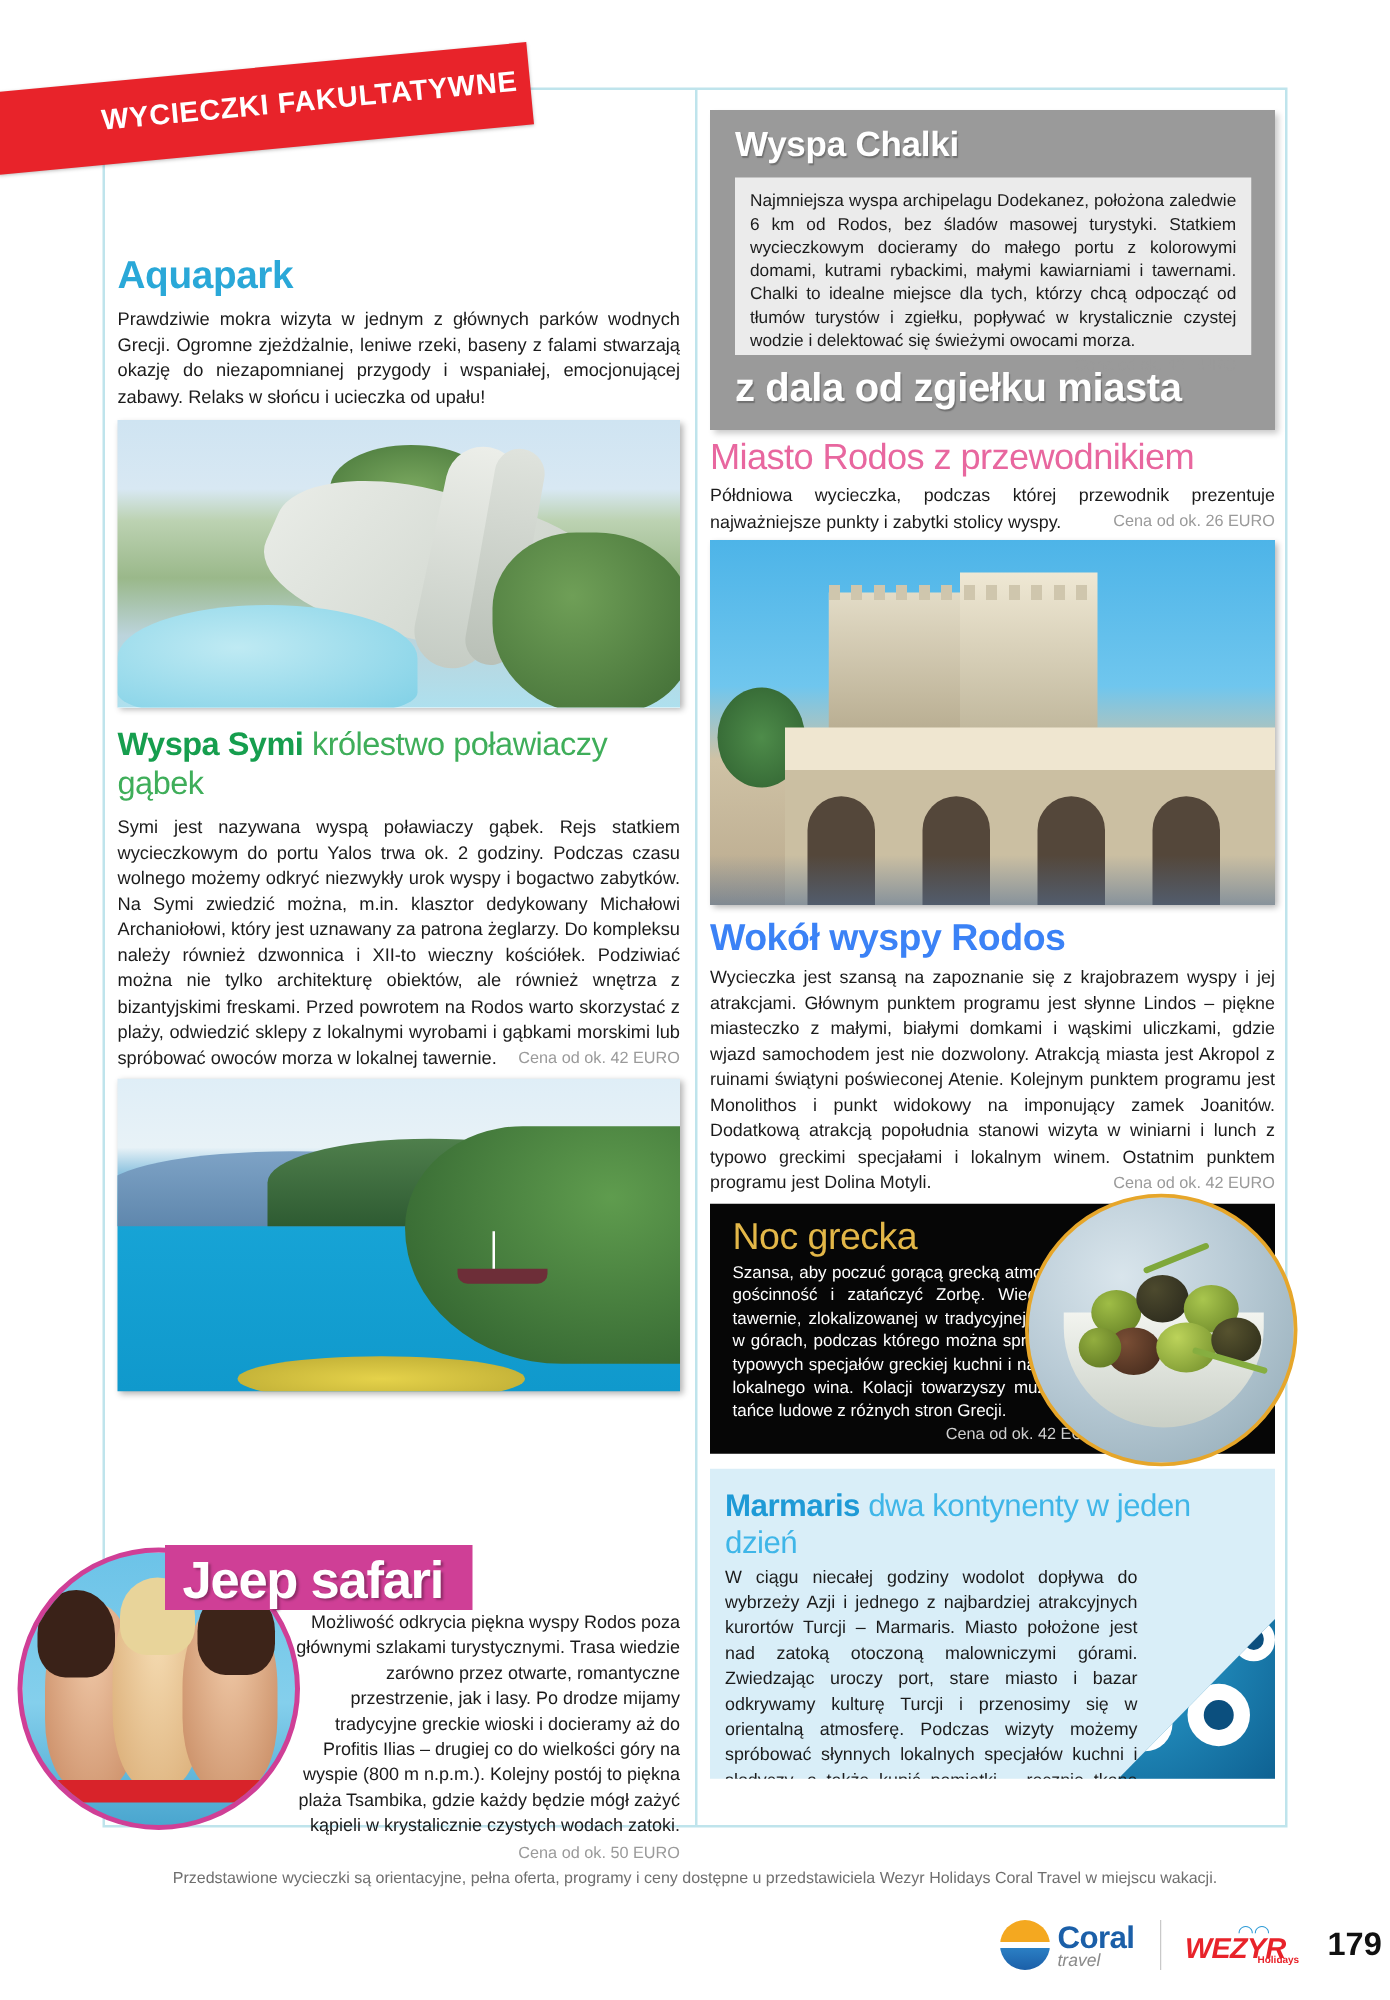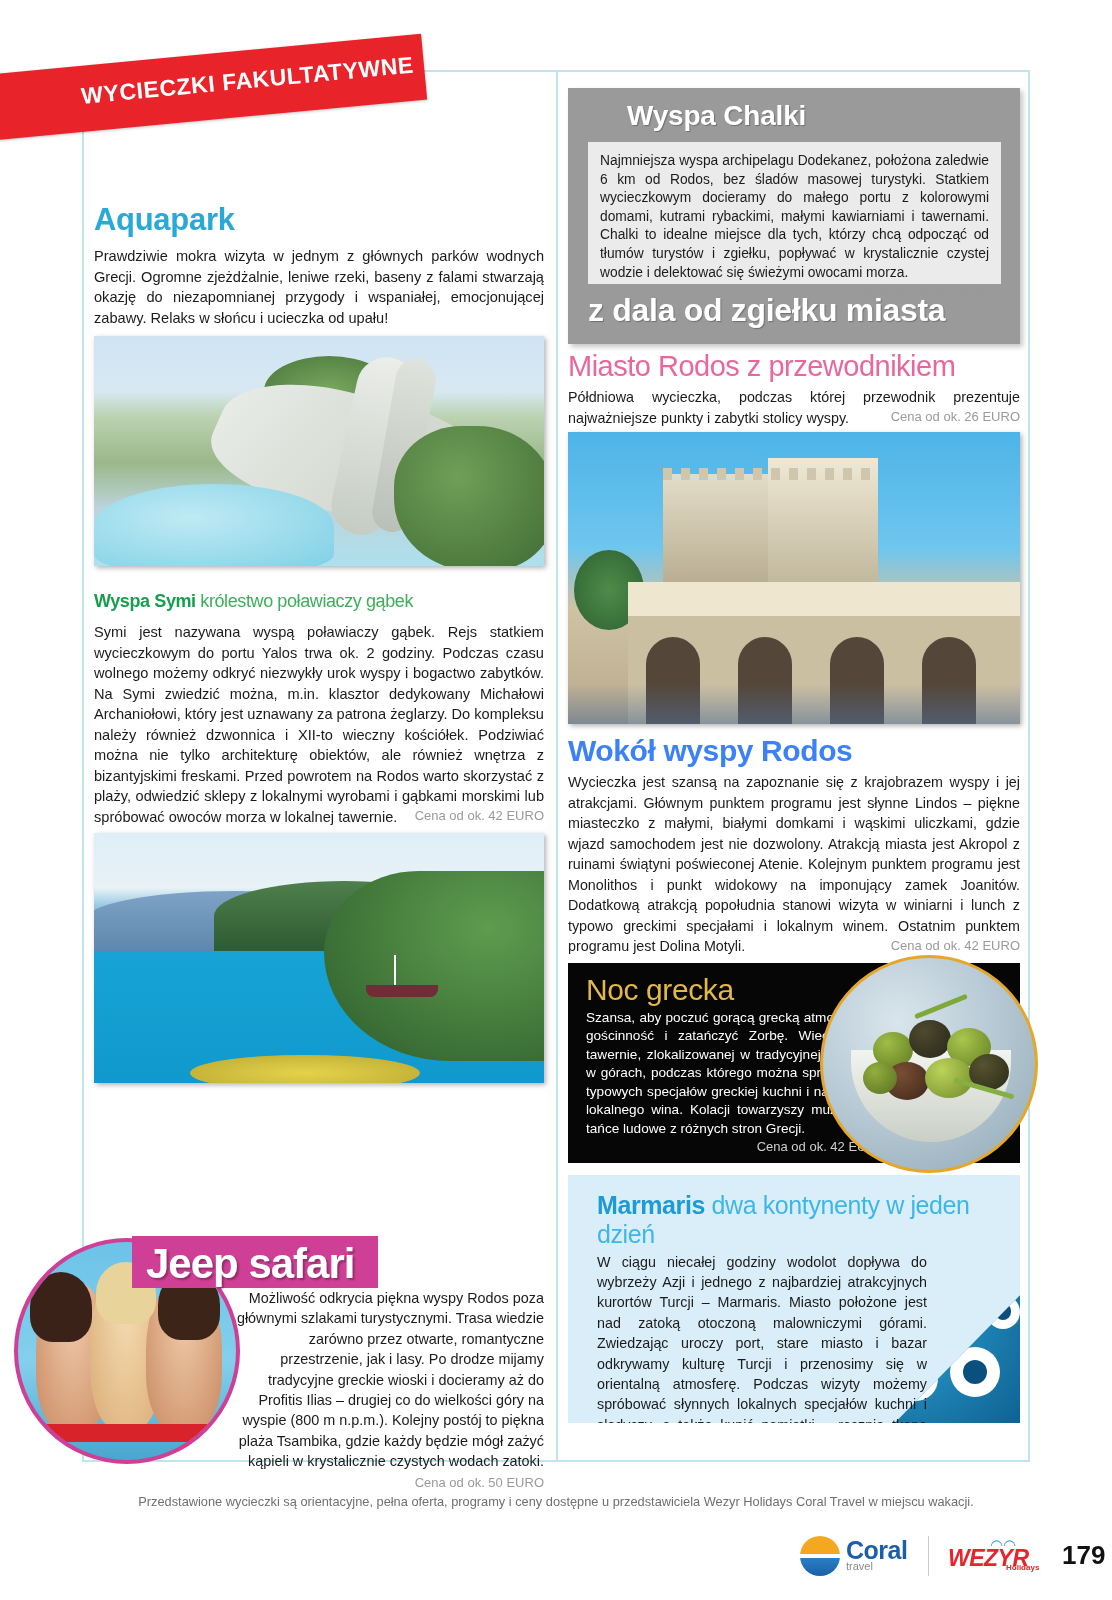--- a/index.html
+++ b/index.html
@@ -60,21 +60,21 @@
     font-family:"Liberation Sans", sans-serif;
   }
 
   
   h2.aqua {
     color:#2aa8d8; font-size:31px; font-weight:bold; letter-spacing:-.3px;
     margin: 28px 0 8px 0;
   }
   .splash { position:absolute; left:255px; top:264px; width:120px; height:58px; }
 
-  h2.symi { font-size:18px; margin: 25px 0 10px 0; letter-spacing:-.4px;}
+  h2.symi { font-size:26px; margin: 14px 0 10px 0; letter-spacing:-.4px;}
   h2.symi b { color:#169e4e; font-weight:bold; }
   h2.symi span { color:#3fae5a; font-weight:normal; }
 
   h2.miasto { color:#e8679f; font-size:29px; font-weight:normal;
               letter-spacing:-.5px; margin: 6px 0 4px 0;}
   h2.wokol  { color:#3b82f6; font-size:30px; font-weight:bold;
               letter-spacing:-.4px; margin: 10px 0 4px 0;}
   h2.marmaris { font-size:25px; letter-spacing:-.4px; margin: 8px 0 3px 0; }
   h2.marmaris b { color:#1e9ad6; font-weight:bold; }
   h2.marmaris span { color:#3fb6e8; font-weight:normal; }
@@ -85,21 +85,21 @@
   }
   .price-line { text-align:right; color:#9a9a9a; font-size:13px; margin-top:-19px;}
 
   
   .chalki {
     position: relative; width: 452px; height: 256px;
     background:#9a9a9a; box-shadow: 3px 3px 5px rgba(0,0,0,.22);
   }
   .chalki h2 {
     color:#fff; font-size:28px; font-weight:bold; letter-spacing:-.2px;
-    padding: 12px 0 0 20px; text-shadow: 1px 1px 1px rgba(0,0,0,.28); margin-left: 39px;
+    padding: 12px 0 0 20px; text-shadow: 1px 1px 1px rgba(0,0,0,.28);
   }
   .chalki .inner {
     position:absolute; left:20px; top:54px; width:413px; height:142px;
     background:#ebebeb; padding:10px 12px 6px 12px;
   }
   .chalki .inner p { font-size:13.8px; line-height:18.6px; color:#1b1b1b; text-align:justify;}
   .chalki h3 {
     position:absolute; left:20px; top:204px;
     color:#fff; font-size:32px; font-weight:bold; letter-spacing:-.3px;
     text-shadow: 1px 1px 1px rgba(0,0,0,.28);
@@ -196,21 +196,21 @@
   .jeep-text {
     position:absolute; left:232px; top:76px; width:312px;
     font-size:14.4px; line-height:20.4px; color:#1b1b1b; text-align:right;
   }
 
   
   .marmaris-box {
     position:relative; width:452px; height:248px; margin-top:12px;
     background:#d9eef8; overflow:hidden;
   }
-  .marmaris-box .inner { padding:8px 27px 0 12px; position:relative; z-index:2;margin-left:17px;}
+  .marmaris-box .inner { padding:8px 27px 0 12px; position:relative; z-index:2;}
   .marmaris-box p { font-size:14.3px; line-height:20.4px; color:#1b1b1b; text-align:justify;}
   .eyes-img {
     position:absolute; right:-6px; bottom:-6px; width:190px; height:170px;
     background: radial-gradient(circle at 30% 30%, #2ea8d8, #0d5e8f);
     clip-path: polygon(28% 100%, 100% 18%, 100% 100%);
   }
   .eye { position:absolute; border-radius:50%; background:#fff; }
   .eye::after { content:""; position:absolute; left:26%; top:26%;
     width:48%; height:48%; border-radius:50%; background:#0b4f7e; }
 
@@ -219,21 +219,21 @@
     position:absolute; left:96px; top:1494px; width:920px;
     font-size:12.8px; color:#6f6f6f; text-align:center;
   }
   .logos { position:absolute; left:800px; top:1530px; width:312px; height:62px; }
   .coral-mark {
     position:absolute; left:0; top:6px; width:40px; height:40px; border-radius:50%;
     background: linear-gradient(#f4a820 0%, #f4a820 44%, #ffffff 44%, #ffffff 56%, #2b7fc4 56%, #1b5fa8 100%);
   }
   .coral-txt { position:absolute; left:46px; top:6px; }
   .coral-txt .c1 { font-size:25px; color:#1b5fa8; font-weight:bold; letter-spacing:-.5px;}
-  .coral-txt .c2 { font-size:11px; color:#8a8a8a; margin-top:-5px;}
+  .coral-txt .c2 { font-size:14px; color:#8a8a8a; margin-top:-5px;font-style:italic;}
   .vline { position:absolute; left:128px; top:6px; width:1px; height:40px; background:#c9c9c9; }
   .wezyr { position:absolute; left:146px; top:6px; width:90px; height:42px;}
   .wezyr .w1 { position:absolute; left:2px; top:9px; font-size:23px; color:#e8232a;
                font-weight:bold; font-style:italic; letter-spacing:-.5px;}
   .wezyr .w2 { position:absolute; left:28px; top:27px; font-size:8px; color:#e8232a;
                font-weight:bold;margin-left:32px;}
   .wezyr .birds { position:absolute; left:44px; top:0px; font-size:15px; color:#2e9bd6;}
   .pageno { position:absolute; left:262px; top:10px; font-size:26px;
             font-weight:bold; color:#111; }
 </style>

